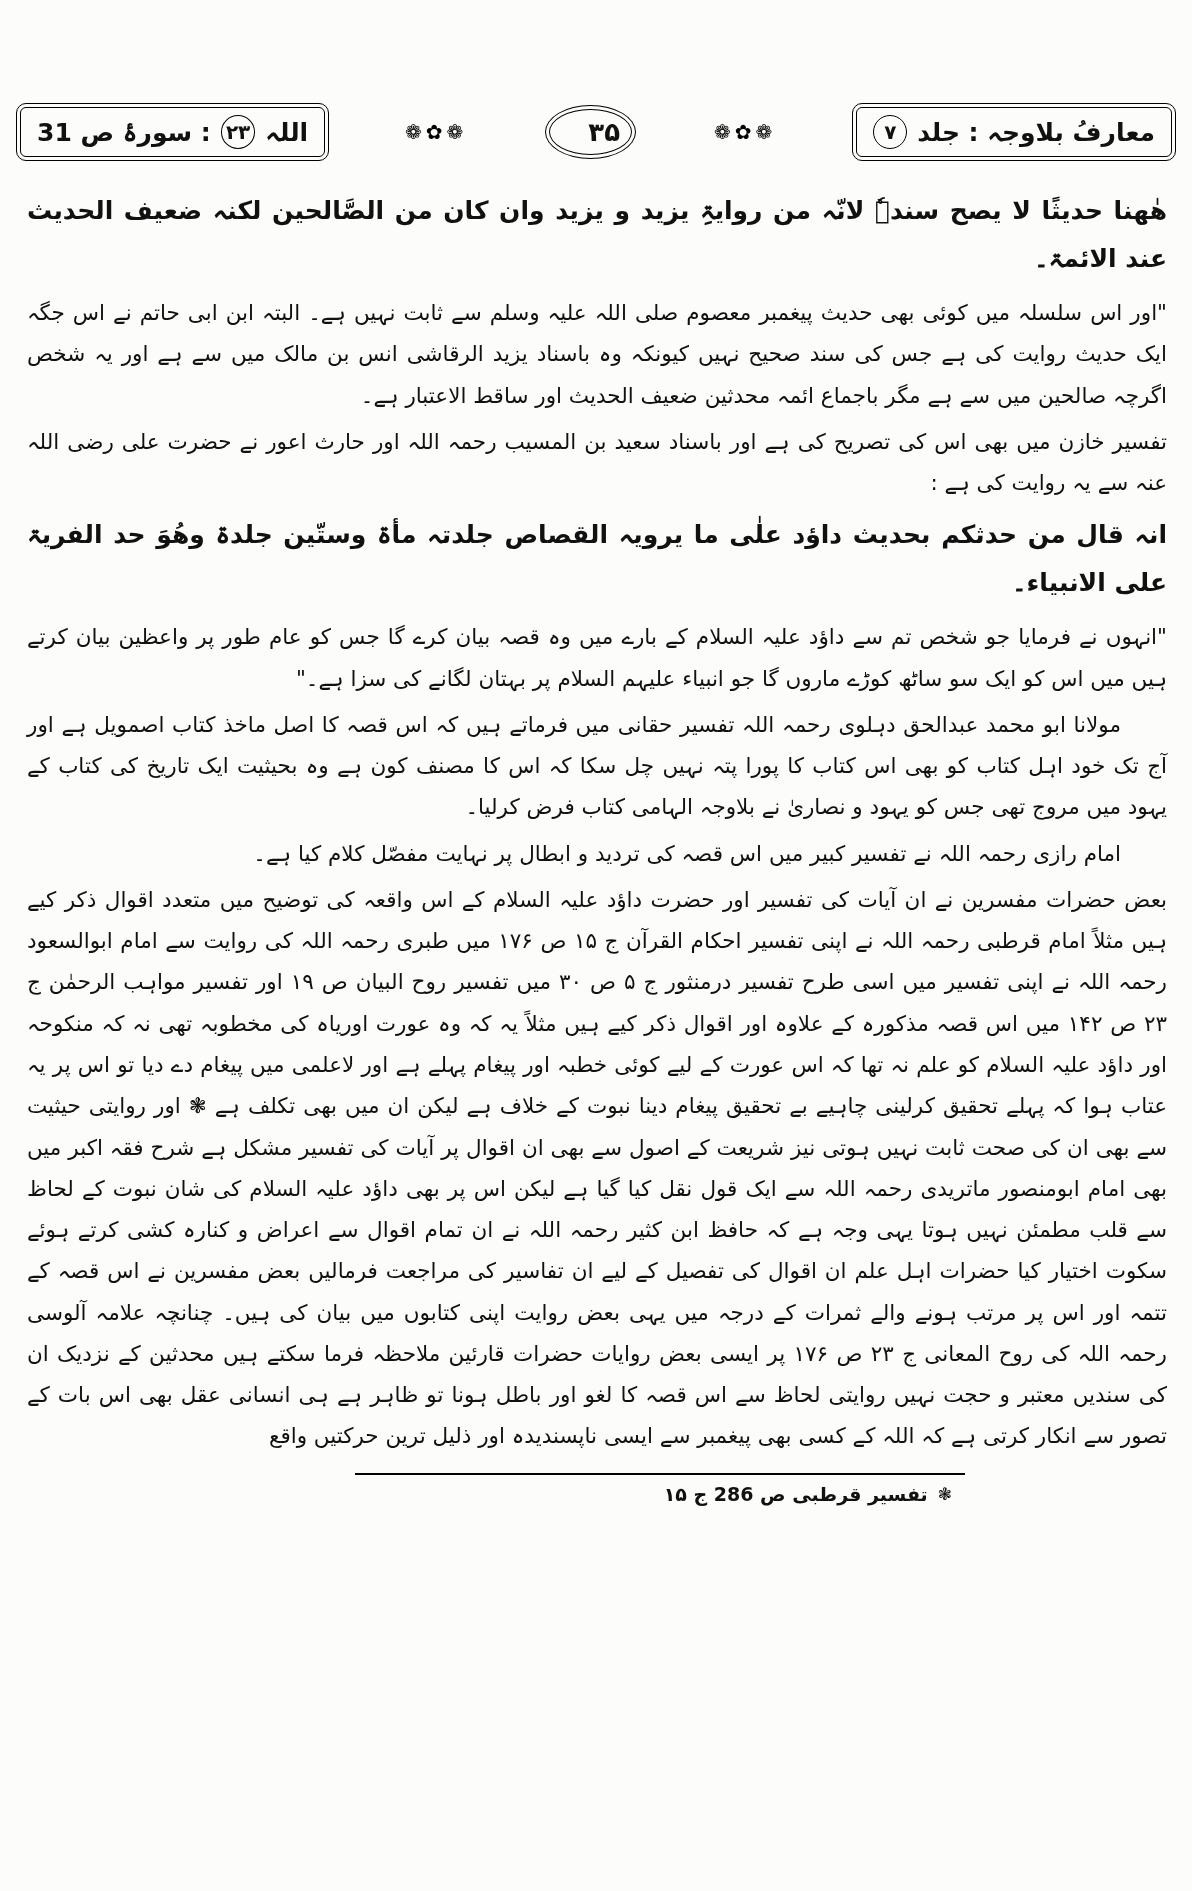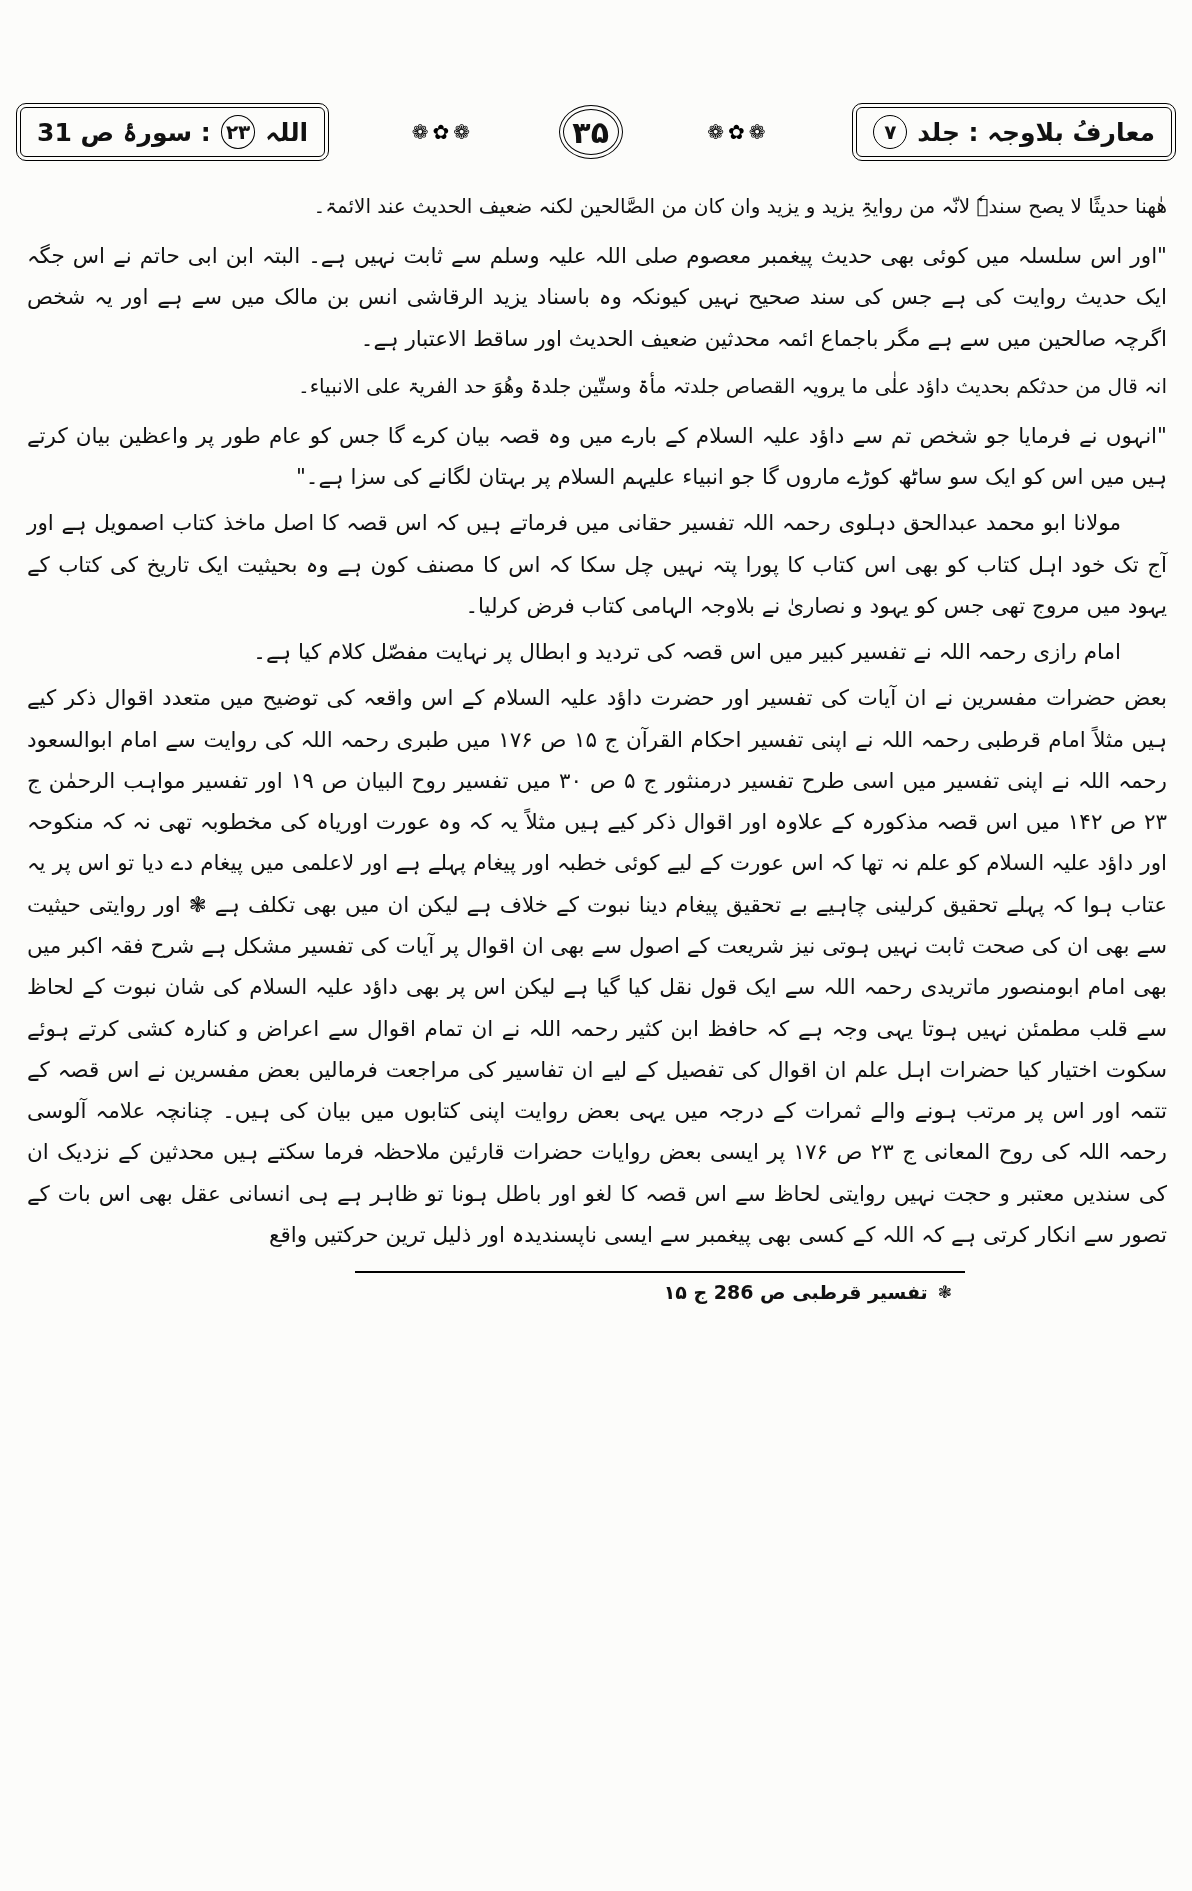--- a/index.html
+++ b/index.html
@@ -23,30 +23,30 @@
     border:1.5px solid #000;border-radius:50%;
     min-width:34px;height:34px;padding:0 4px;box-sizing:border-box;
     display:inline-flex;align-items:center;justify-content:center;
     font-size:20px;font-weight:bold;text-align:right;
   }
   .orn{font-size:20px;letter-spacing:4px;color:#000;white-space:nowrap;}
   .pagenum{
     border:1.5px solid #000;outline:1px solid #000;outline-offset:3px;
     border-radius:50%;min-width:54px;height:44px;margin:5px 6px;
     display:flex;align-items:center;justify-content:center;
-    font-size:30px;font-weight:bold;
+    font-size:26px;font-weight:bold;padding-left:27px;
   }
   
   .text{
     margin:26px 25px 0 27px;
     direction:rtl;text-align:justify;
     font-size:21.5px;line-height:1.92;
   }
   .text p{margin:0 0 5px 0;}
-  .ar{font-size:20px;font-weight:normal;line-height:1.9;margin:8px 0 10px 0 !important;}
+  .ar{font-size:25px;font-weight:bold;line-height:1.9;margin:8px 0 10px 0 !important;}
   .indent{text-indent:46px;}
   
   .footnote{margin-top:16px;direction:rtl;}
   .fn-rule{height:0;border-top:2px solid #000;width:610px;margin:0 227px 8px auto;}
   .fn-text{
     margin:0 240px 0 auto;width:600px;
     text-align:right;font-size:19px;font-weight:bold;
     display:flex;flex-direction:row;justify-content:flex-start;gap:10px;align-items:center;
   }
   .fn-marker{font-size:17px;}
@@ -73,20 +73,21 @@
       <span>اللہ</span>
       <span class="circ">۲۳</span>
       <span>: سورۂ ص 31</span>
     </div>
 
   </div>
 
   <div class="text">
     <p class="ar">ھٰھنا حدیثًا لا یصح سندہٗ لانّہ من روایۃِ یزید و یزید وان کان من الصَّالحین لکنہ ضعیف الحدیث عند الائمۃ۔</p>
     <p class="ur">"اور اس سلسلہ میں کوئی بھی حدیث پیغمبر معصوم صلی اللہ علیہ وسلم سے ثابت نہیں ہے۔ البتہ ابن ابی حاتم نے اس جگہ ایک حدیث روایت کی ہے جس کی سند صحیح نہیں کیونکہ وہ باسناد یزید الرقاشی انس بن مالک میں سے ہے اور یہ شخص اگرچہ صالحین میں سے ہے مگر باجماع ائمہ محدثین ضعیف الحدیث اور ساقط الاعتبار ہے۔</p>
+    <p class="ur">تفسیر خازن میں بھی اس کی تصریح کی ہے اور باسناد سعید بن المسیب رحمہ اللہ اور حارث اعور نے حضرت علی رضی اللہ عنہ سے یہ روایت کی ہے :</p>
     <p class="ar">انہ قال من حدثکم بحدیث داؤد علٰی ما یرویہ القصاص جلدتہ مأۃ وستّین جلدۃ وھُوَ حد الفریۃ علی الانبیاء۔</p>
     <p class="ur">"انہوں نے فرمایا جو شخص تم سے داؤد علیہ السلام کے بارے میں وہ قصہ بیان کرے گا جس کو عام طور پر واعظین بیان کرتے ہیں میں اس کو ایک سو ساٹھ کوڑے ماروں گا جو انبیاء علیہم السلام پر بہتان لگانے کی سزا ہے۔"</p>
     <p class="ur indent">مولانا ابو محمد عبدالحق دہلوی رحمہ اللہ تفسیر حقانی میں فرماتے ہیں کہ اس قصہ کا اصل ماخذ کتاب اصمویل ہے اور آج تک خود اہل کتاب کو بھی اس کتاب کا پورا پتہ نہیں چل سکا کہ اس کا مصنف کون ہے وہ بحیثیت ایک تاریخ کی کتاب کے یہود میں مروج تھی جس کو یہود و نصاریٰ نے بلاوجہ الہامی کتاب فرض کرلیا۔</p>
     <p class="ur indent">امام رازی رحمہ اللہ نے تفسیر کبیر میں اس قصہ کی تردید و ابطال پر نہایت مفصّل کلام کیا ہے۔</p>
     <p class="ur">بعض حضرات مفسرین نے ان آیات کی تفسیر اور حضرت داؤد علیہ السلام کے اس واقعہ کی توضیح میں متعدد اقوال ذکر کیے ہیں مثلاً امام قرطبی رحمہ اللہ نے اپنی تفسیر احکام القرآن ج ۱۵ ص ۱۷۶ میں طبری رحمہ اللہ کی روایت سے امام ابوالسعود رحمہ اللہ نے اپنی تفسیر میں اسی طرح تفسیر درمنثور ج ۵ ص ۳۰ میں تفسیر روح البیان ص ۱۹ اور تفسیر مواہب الرحمٰن ج ۲۳ ص ۱۴۲ میں اس قصہ مذکورہ کے علاوہ اور اقوال ذکر کیے ہیں مثلاً یہ کہ وہ عورت اوریاہ کی مخطوبہ تھی نہ کہ منکوحہ اور داؤد علیہ السلام کو علم نہ تھا کہ اس عورت کے لیے کوئی خطبہ اور پیغام پہلے ہے اور لاعلمی میں پیغام دے دیا تو اس پر یہ عتاب ہوا کہ پہلے تحقیق کرلینی چاہیے بے تحقیق پیغام دینا نبوت کے خلاف ہے لیکن ان میں بھی تکلف ہے ❃ اور روایتی حیثیت سے بھی ان کی صحت ثابت نہیں ہوتی نیز شریعت کے اصول سے بھی ان اقوال پر آیات کی تفسیر مشکل ہے شرح فقہ اکبر میں بھی امام ابومنصور ماتریدی رحمہ اللہ سے ایک قول نقل کیا گیا ہے لیکن اس پر بھی داؤد علیہ السلام کی شان نبوت کے لحاظ سے قلب مطمئن نہیں ہوتا یہی وجہ ہے کہ حافظ ابن کثیر رحمہ اللہ نے ان تمام اقوال سے اعراض و کنارہ کشی کرتے ہوئے سکوت اختیار کیا حضرات اہل علم ان اقوال کی تفصیل کے لیے ان تفاسیر کی مراجعت فرمالیں بعض مفسرین نے اس قصہ کے تتمہ اور اس پر مرتب ہونے والے ثمرات کے درجہ میں یہی بعض روایت اپنی کتابوں میں بیان کی ہیں۔ چنانچہ علامہ آلوسی رحمہ اللہ کی روح المعانی ج ۲۳ ص ۱۷۶ پر ایسی بعض روایات حضرات قارئین ملاحظہ فرما سکتے ہیں محدثین کے نزدیک ان کی سندیں معتبر و حجت نہیں روایتی لحاظ سے اس قصہ کا لغو اور باطل ہونا تو ظاہر ہے ہی انسانی عقل بھی اس بات کے تصور سے انکار کرتی ہے کہ اللہ کے کسی بھی پیغمبر سے ایسی ناپسندیدہ اور ذلیل ترین حرکتیں واقع</p>
   </div>
 
   <div class="footnote">
     <div class="fn-rule"></div>
     <div class="fn-text">

